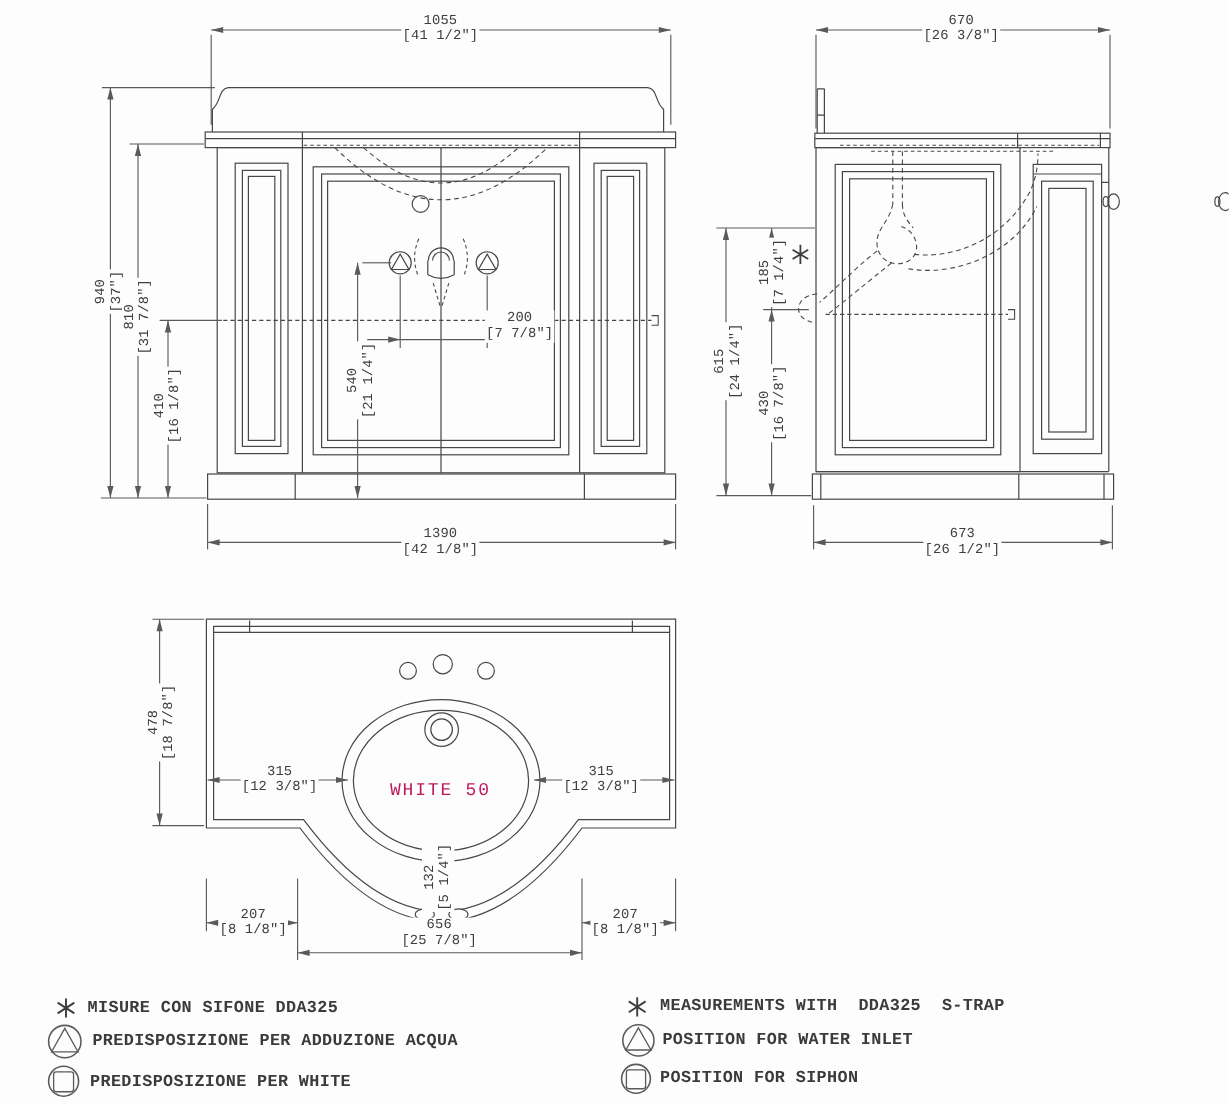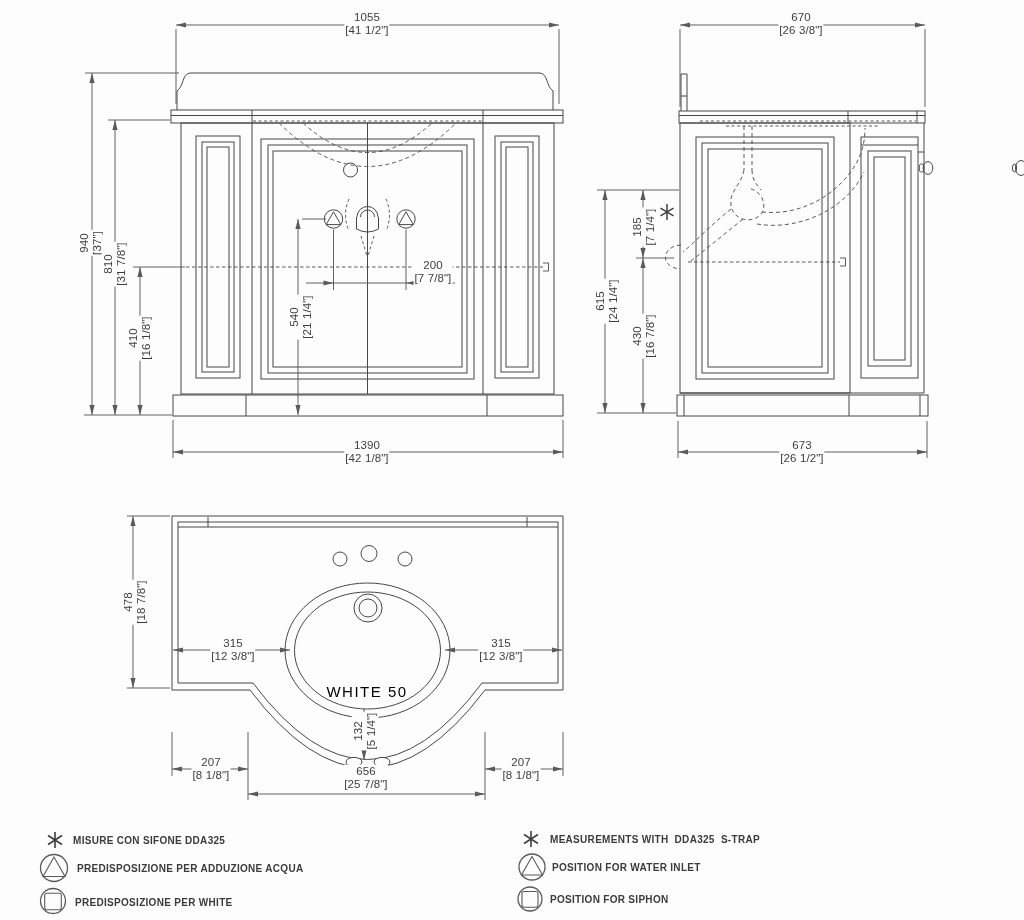--- a/index.html
+++ b/index.html
@@ -1,26 +1,26 @@
 <!DOCTYPE html>
 <html><head>
 <meta charset="utf-8">
 <style>
   html,body{margin:0;padding:0;background:#fff;}
   #stage{position:relative;width:1024px;height:920px;background:#fdfdfd;overflow:hidden;
-         font-family:Liberation Sans, sans-serif;color:#3e3e3e;}
+         font-family:Liberation Mono, monospace;color:#3e3e3e;}
   #linework{position:absolute;left:0;top:0;}
   .lbl{position:absolute;display:block;text-align:center;font-size:11.5px;line-height:1.16;
        color:#3e3e3e;background:#fdfdfd;padding:0 1px;letter-spacing:.1px;
        transform:translate(-50%,-50%);white-space:nowrap;}
   .lbl.rot{transform:translate(-50%,-50%) rotate(-90deg);}
   .lbl span{display:block;}
   .product-label{position:absolute;transform:translate(-50%,-50%);font-size:15px;
-       letter-spacing:1.5px;color:#000000;white-space:nowrap;margin-top:32px;}
-  .legend-item{position:absolute;transform:translateY(-50%);font-size:10px;font-weight:600;
+       letter-spacing:1.5px;color:#be185d;white-space:nowrap;}
+  .legend-item{position:absolute;transform:translateY(-50%);font-size:14px;font-weight:600;
        letter-spacing:.3px;color:#3b3b3b;white-space:pre;}
 </style>
 </head>
 <body>
 
 <div id="stage">
 
 <svg id="linework" width="1024" height="920" viewBox="0 0 1024 920">
   <defs>
     <marker id="ah" markerWidth="12" markerHeight="8" refX="10.5" refY="4" orient="auto-start-reverse" markerUnits="userSpaceOnUse">

